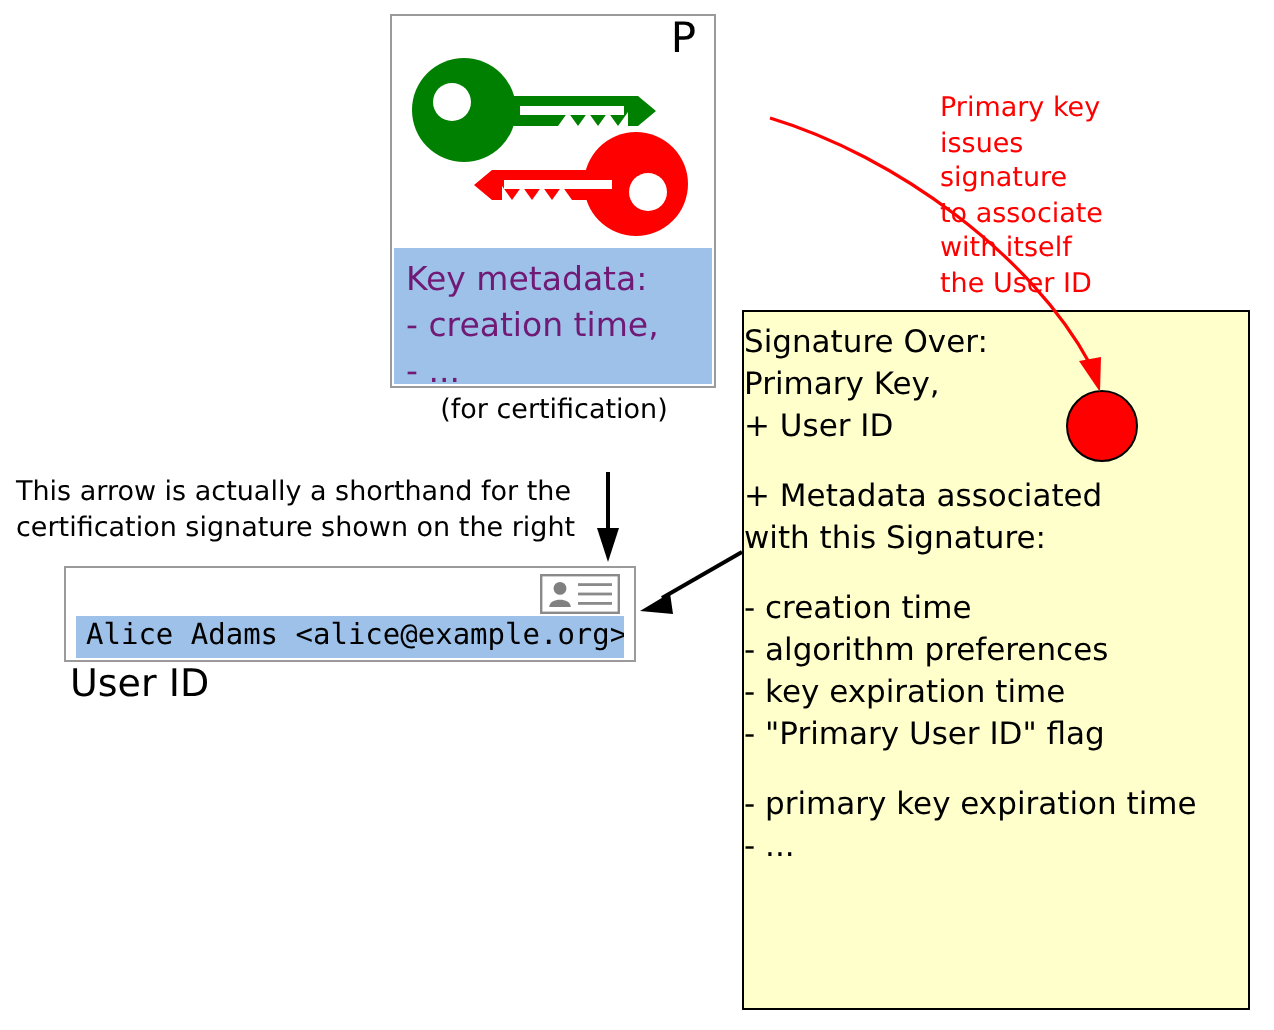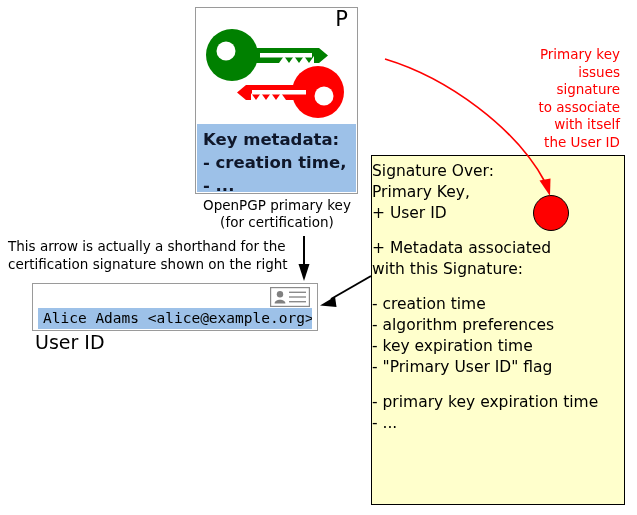--- a/index.html
+++ b/index.html
@@ -51,23 +51,22 @@
     top: 116px;
     bottom: 1px;
     background: #9dc1e8;
     padding: 4px 0 0 6px;
     box-sizing: border-box;
     overflow: hidden;
   }
   #key-metadata-block .md-line {
     font-size: 16.5px;
     line-height: 23px;
-    color: #0f172a;
-    white-space: nowrap;
-    font-weight: bold;
+    color: #701a75;
+    white-space: nowrap;
   }
 
   
   #primary-key-caption {
     position: absolute;
     left: 196px;
     top: 197px;
     width: 162px;
     text-align: center;
     font-size: 13.5px;
@@ -130,21 +129,21 @@
     color: #000000;
     white-space: nowrap;
   }
 
   
   #red-annotation {
     position: absolute;
     left: 470px;
     top: 46px;
     width: 150px;
-    text-align: right;
+    text-align: left;
     font-size: 13.5px;
     line-height: 17.5px;
     color: #ff0000;
   }
 
   
   #signature-box {
     position: absolute;
     left: 371px;
     top: 155px;
@@ -218,21 +217,20 @@
     </svg>
 
     <div id="key-metadata-block">
       <div class="md-line">Key metadata:</div>
       <div class="md-line">- creation time,</div>
       <div class="md-line">- ...</div>
     </div>
   </div>
 
   <div id="primary-key-caption">
-    <div>OpenPGP primary key</div>
     <div>(for certification)</div>
   </div>
 
   <div id="shorthand-note">
     <div>This arrow is actually a shorthand for the</div>
     <div>certification signature shown on the right</div>
   </div>
 
   <div id="userid-card">
     <svg id="idcard-icon" viewBox="0 0 40 20">

